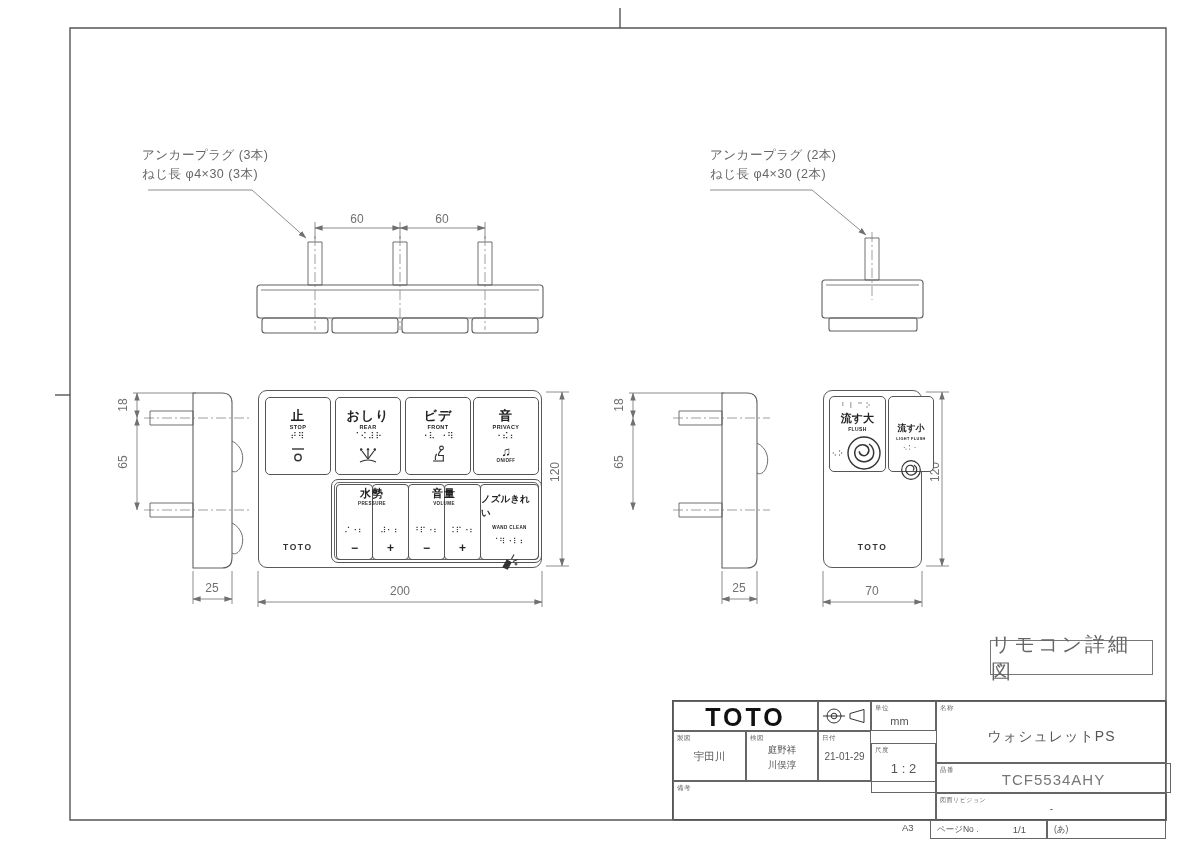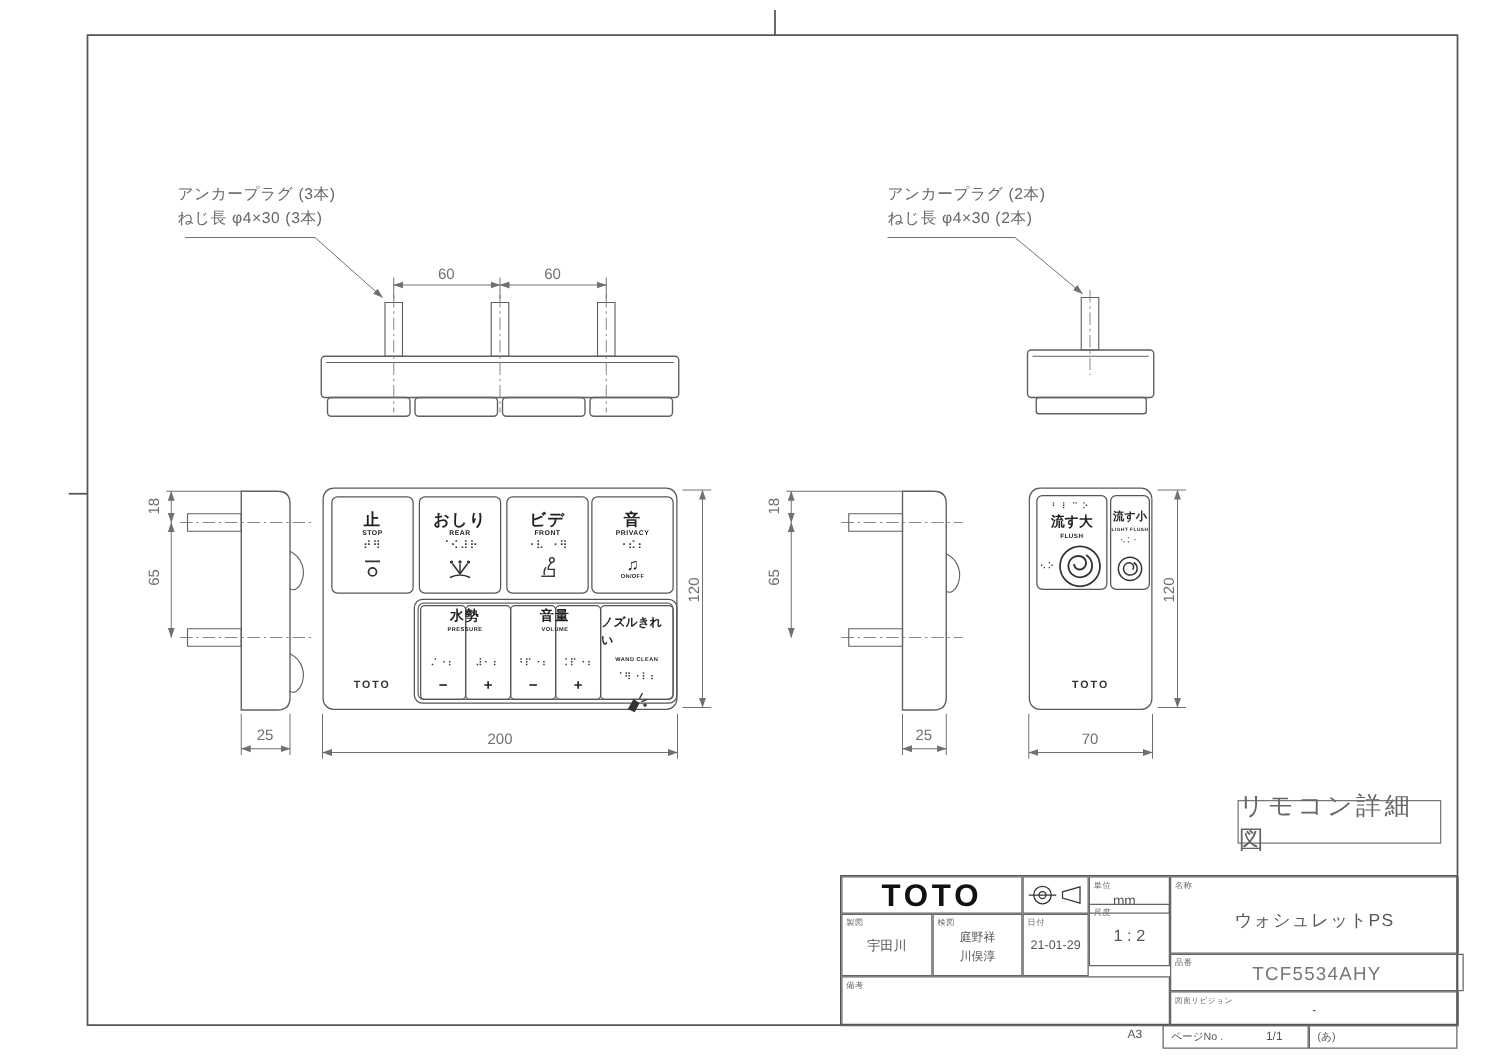--- a/index.html
+++ b/index.html
@@ -297,21 +297,21 @@
         <span class="br" style="font-size:7px">⠢⠕</span>
         <span>
           <svg width="38" height="38" viewBox="0 0 38 38" fill="none" stroke="#333">
             <circle cx="19" cy="19" r="16" stroke-width="1.4"></circle>
             <path stroke-width="1.5" d="M24 10 C30 14 30.5 23 24 26.5 C17.5 30 10.5 26 9.8 19.8 C9.2 13.8 14.2 9.8 19.3 11 C24 12.1 25.2 17.2 22.2 20.2 C19.2 23.2 14.2 21 14.3 17.2"></path>
           </svg>
         </span>
       </div>
     </div>
 
-    <div class="abs btn" style="left:64px;top:5px;width:32px;height:76px;padding-top:9px">
+    <div class="abs btn" style="left:64px;top:5px;width:46px;height:76px;padding-top:24px">
       <div class="kanji" style="font-size:9px;letter-spacing:0">流す小</div>
       <div class="en" style="font-size:3.8px">LIGHT FLUSH</div>
       <div class="br" style="font-size:6px">⠢⠅⠂</div>
       <div style="margin-top:5px">
         <svg width="22" height="22" viewBox="0 0 22 22" fill="none" stroke="#333">
           <circle cx="11" cy="11" r="9.3" stroke-width="1.2"></circle>
           <path stroke-width="1.2" d="M14 6 C17.5 8.3 17.8 13.3 14 15.3 C10.2 17.3 6.2 15 5.8 11.4 C5.5 8 8.4 5.7 11.3 6.4 C14 7 14.7 10 13 11.7"></path>
         </svg>
       </div>
     </div>
@@ -354,21 +354,21 @@
       <span class="cl-label">検図</span>
       <span class="cl-val" style="top:12px;font-size:9.5px">庭野祥</span>
       <span class="cl-val" style="top:27px;font-size:9.5px">川俣淳</span>
     </div>
 
     <div class="cell" style="left:145px;top:30px;width:53px;height:50px">
       <span class="cl-label">日付</span>
       <span class="cl-val" style="top:19px;font-size:10px">21-01-29</span>
     </div>
 
-    <div class="cell" style="left:198px;top:22px;width:65px;height:50px">
+    <div class="cell" style="left:198px;top:42px;width:65px;height:50px">
       <span class="cl-label">尺度</span>
       <span class="cl-val" style="top:17px;font-size:13px">1 : 2</span>
     </div>
 
     <div class="cell" style="left:0;top:80px;width:263px;height:40px">
       <span class="cl-label">備考</span>
     </div>
 
     <div class="cell" style="left:263px;top:0;width:231px;height:62px">
       <span class="cl-label">名称</span>

